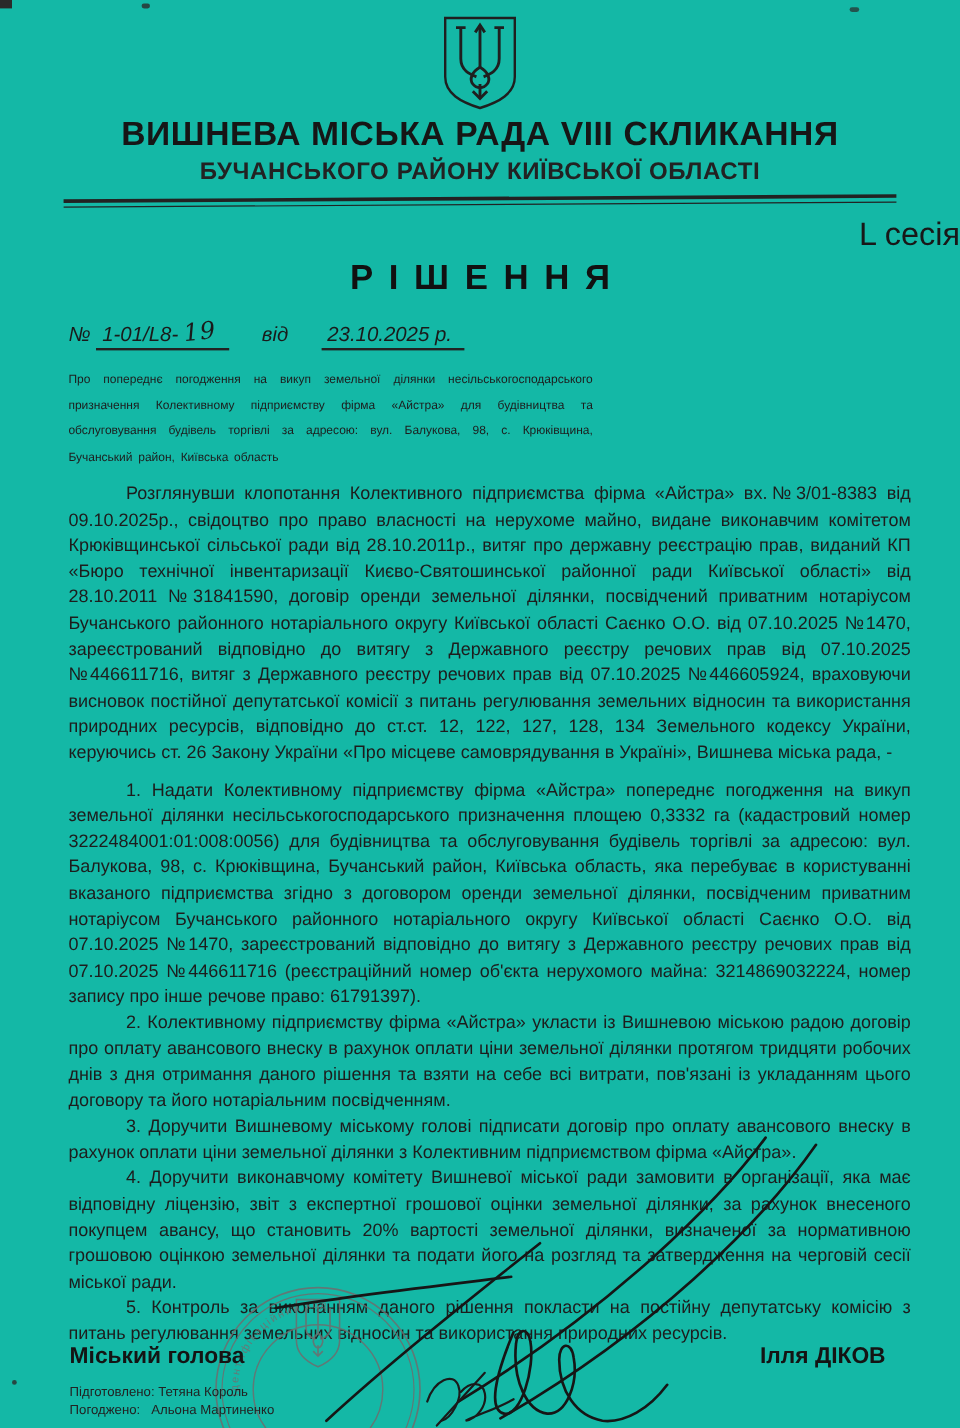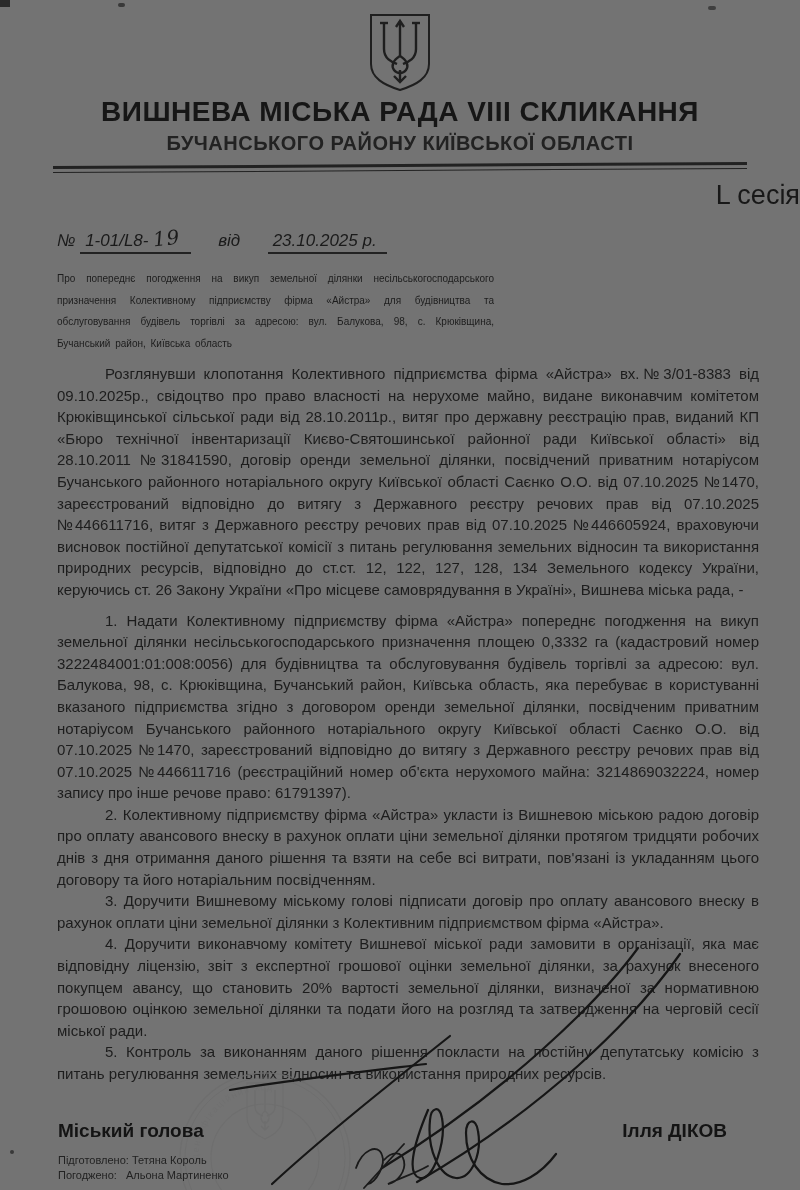--- a/index.html
+++ b/index.html
@@ -1,20 +1,20 @@
 <!DOCTYPE html>
 <html><head>
 <meta charset="utf-8">
 <style>
   html,body{margin:0;padding:0;background:#e8e8e6;}
   .page{
     position:relative;
     width:800px;height:1190px;
     margin:0 auto;
-    background:#737373;
+    background:#14b8a6;
     overflow:hidden;
     font-family:"Liberation Sans", sans-serif;
     color:#1d1d1d;
   }
   
   .speck{position:absolute;background:#2a2a2a;border-radius:2px;}
   .speck.s1{left:0;top:0;width:10px;height:7px;border-radius:0;}
   .speck.s2{left:118px;top:3px;width:7px;height:4px;opacity:.8;}
   .speck.s3{left:708px;top:6px;width:8px;height:4px;opacity:.7;}
   .speck.s4{left:10px;top:1150px;width:4px;height:4px;opacity:.8;}
@@ -39,21 +39,21 @@
 
   .subject{margin:14px 0 0 57px;width:437px;text-align:justify;
     font-size:10px;line-height:21.5px;word-spacing:2px;}
   .body-text{margin:9px 41px 0 57px;text-align:justify;font-size:15px;line-height:21.6px;}
   .body-text p{margin:0;text-indent:48px;}
   .resolved{text-align:center;font-size:19px;font-weight:700;letter-spacing:7px;
     margin:7px 0 7px 0;text-indent:7px;}
 
   .sig-row{position:absolute;left:58px;right:62px;top:1120px;height:26px;}
   .sig-title{position:absolute;left:0;top:0;font-size:19px;font-weight:700;color:#141414;}
-  .sig-name{position:absolute;right:11px;top:0;font-size:19px;font-weight:700;color:#141414;}
+  .sig-name{position:absolute;right:0;top:0;font-size:19px;font-weight:700;color:#141414;}
 
   .footer{position:absolute;left:58px;top:1153px;font-size:11px;line-height:15px;color:#222;}
   .footer div{white-space:pre;}
 
   .stamp{position:absolute;left:172px;top:1055px;opacity:.85;}
   .signature{position:absolute;left:210px;top:938px;}
   .small-sign{position:absolute;left:348px;top:1138px;}
 </style>
 </head>
 <body>
@@ -81,20 +81,21 @@
       </g>
     </g>
   </svg>
 
   <div class="council">ВИШНЕВА МІСЬКА РАДА VIII СКЛИКАННЯ</div>
   <div class="district">БУЧАНСЬКОГО РАЙОНУ КИЇВСЬКОЇ ОБЛАСТІ</div>
 
   <div class="rule"></div>
 
   <div class="session">L сесія</div>
+  <div class="doctype">РІШЕННЯ</div>
 
   <div class="numline">
     <span>№</span>
     <span class="u"><span>1-01/L8-</span>&nbsp;<span class="hand">19</span></span>
     <span class="gap"></span>
     <span>від</span>
     <span class="gap"></span>
     <span class="u">23.10.2025 р.</span>
   </div>
 

